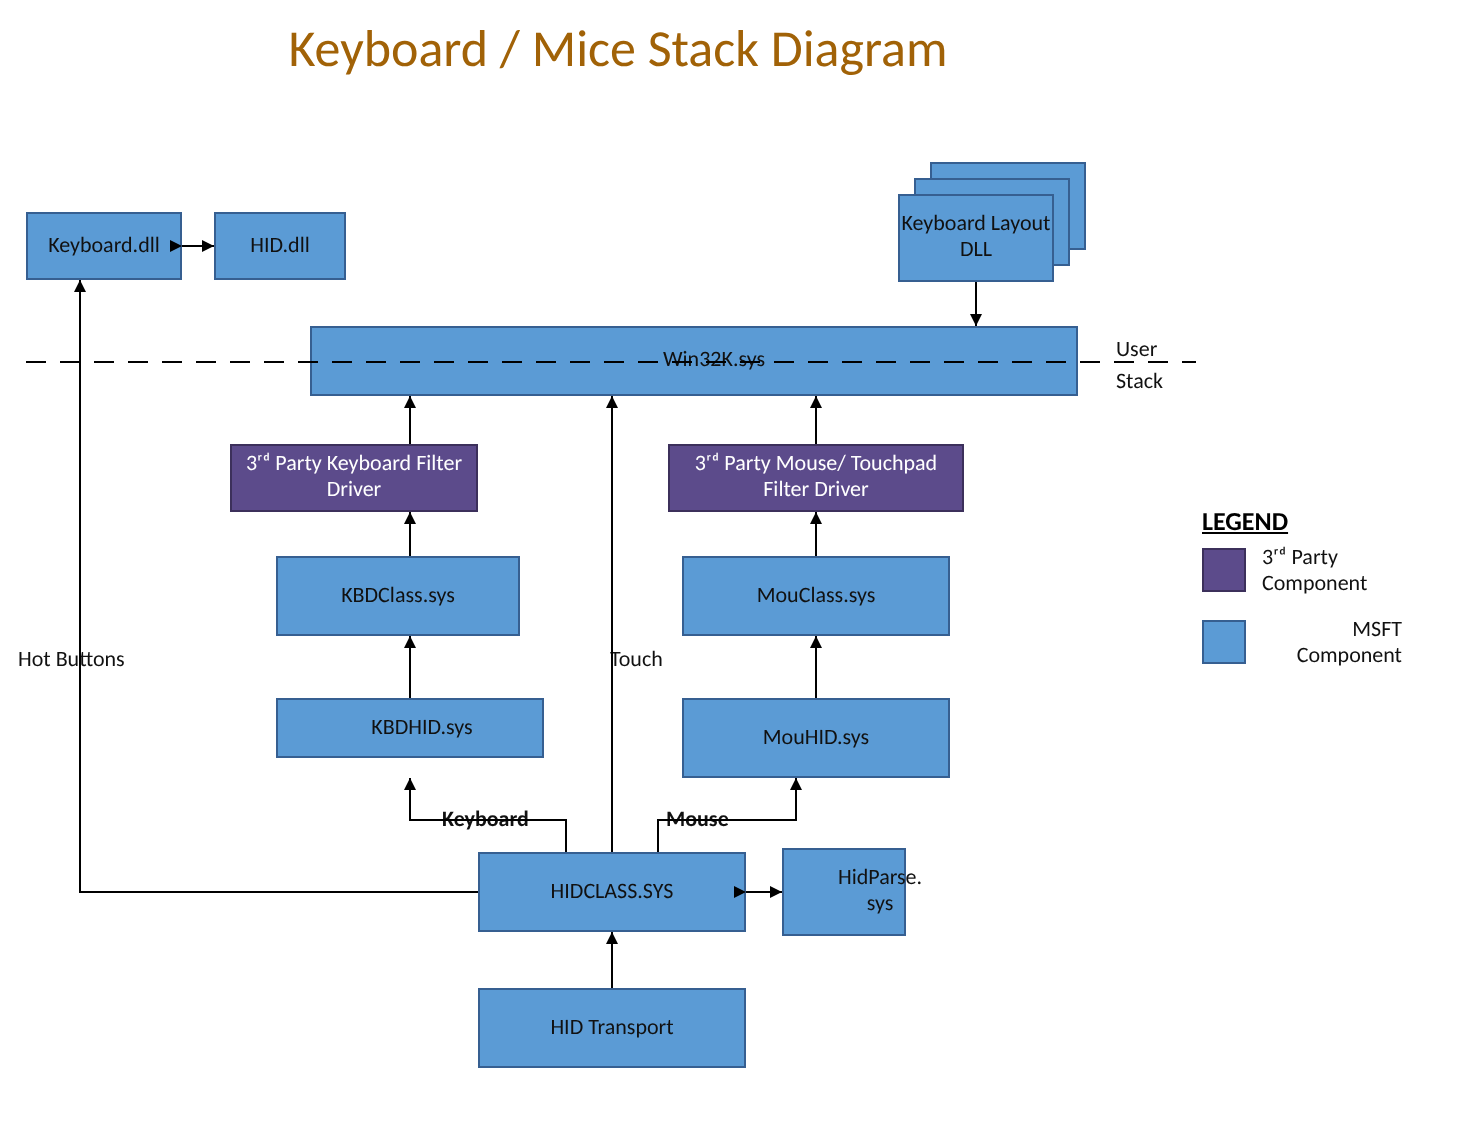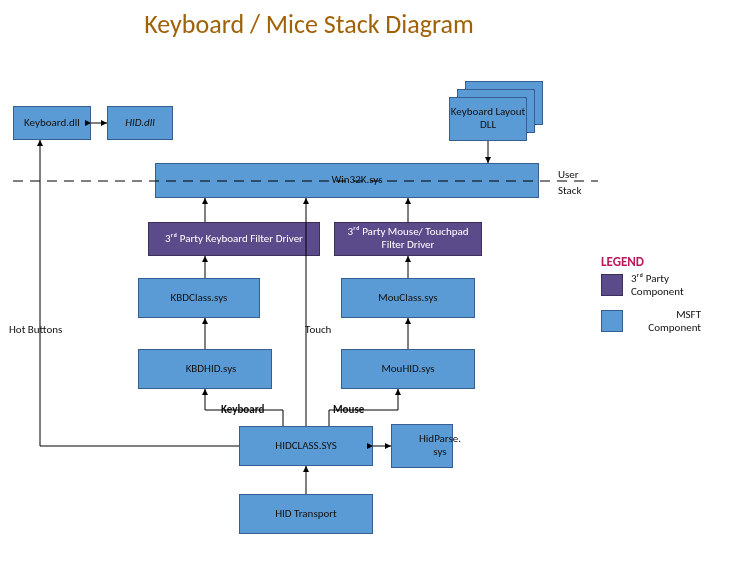--- a/index.html
+++ b/index.html
@@ -42,21 +42,22 @@
   .label {
     position: absolute;
     font-size: 11px;
     color: #111;
   }
   .label.bold { font-weight: bold; }
   .legend-title {
     position: absolute;
     font-size: 13px;
     font-weight: bold;
-    color: #be185d;
+    color: #000000;
+    text-decoration: underline;
   }
   .swatch {
     position: absolute;
     width: 22px;
     height: 22px;
     border: 1.5px solid #365f91;
     box-sizing: border-box;
   }
   .swatch.purple { background: #5c4b8b; border-color: #3c305b; }
   .swatch.blue { background: #5b9bd5; }
@@ -67,35 +68,35 @@
     height: 561px;
     pointer-events: none;
   }
 </style>
 </head>
 <body>
 
 <div class="title">Keyboard / Mice Stack Diagram</div>
 
 <div class="box" style="left:13px; top:106px; width:78px; height:34px;">Keyboard.dll</div>
-<div class="box" style="left:107px; top:106px; width:66px; height:34px;font-style:italic;">HID.dll</div>
+<div class="box" style="left:107px; top:106px; width:66px; height:34px;">HID.dll</div>
 
 <div class="box" style="left:465px; top:81px; width:78px; height:44px;"></div>
 <div class="box" style="left:457px; top:89px; width:78px; height:44px;"></div>
 <div class="box" style="left:449px; top:97px; width:78px; height:44px;">Keyboard Layout DLL</div>
 
 <div class="box" style="left:155px; top:163px; width:384px; height:35px;padding-left:20px;">Win32K.sys</div>
 
-<div class="box purple" style="left:148px; top:222px; width:172px; height:34px;">3ʳᵈ Party Keyboard Filter Driver</div>
+<div class="box purple" style="left:115px; top:222px; width:124px; height:34px;">3ʳᵈ Party Keyboard Filter Driver</div>
 <div class="box purple" style="left:334px; top:222px; width:148px; height:34px;">3ʳᵈ Party Mouse/ Touchpad Filter Driver</div>
 
 <div class="box" style="left:138px; top:278px; width:122px; height:40px;">KBDClass.sys</div>
 <div class="box" style="left:341px; top:278px; width:134px; height:40px;">MouClass.sys</div>
 
-<div class="box" style="left:138px; top:349px; width:134px; height:40px;padding-left:12px;">KBDHID.sys</div>
+<div class="box" style="left:138px; top:349px; width:134px; height:30px;padding-left:12px;">KBDHID.sys</div>
 <div class="box" style="left:341px; top:349px; width:134px; height:40px;">MouHID.sys</div>
 
 <div class="box" style="left:239px; top:426px; width:134px; height:40px;">HIDCLASS.SYS</div>
 <div class="box" style="left:391px; top:424px; width:62px; height:44px;padding-left:36px;">HidParse. sys</div>
 
 <div class="box" style="left:239px; top:494px; width:134px; height:40px;">HID Transport</div>
 
 <div class="label" style="left:558px; top:168px;">User</div>
 <div class="label" style="left:558px; top:184px;">Stack</div>
 <div class="label" style="left:9px; top:323px;">Hot Buttons</div>

